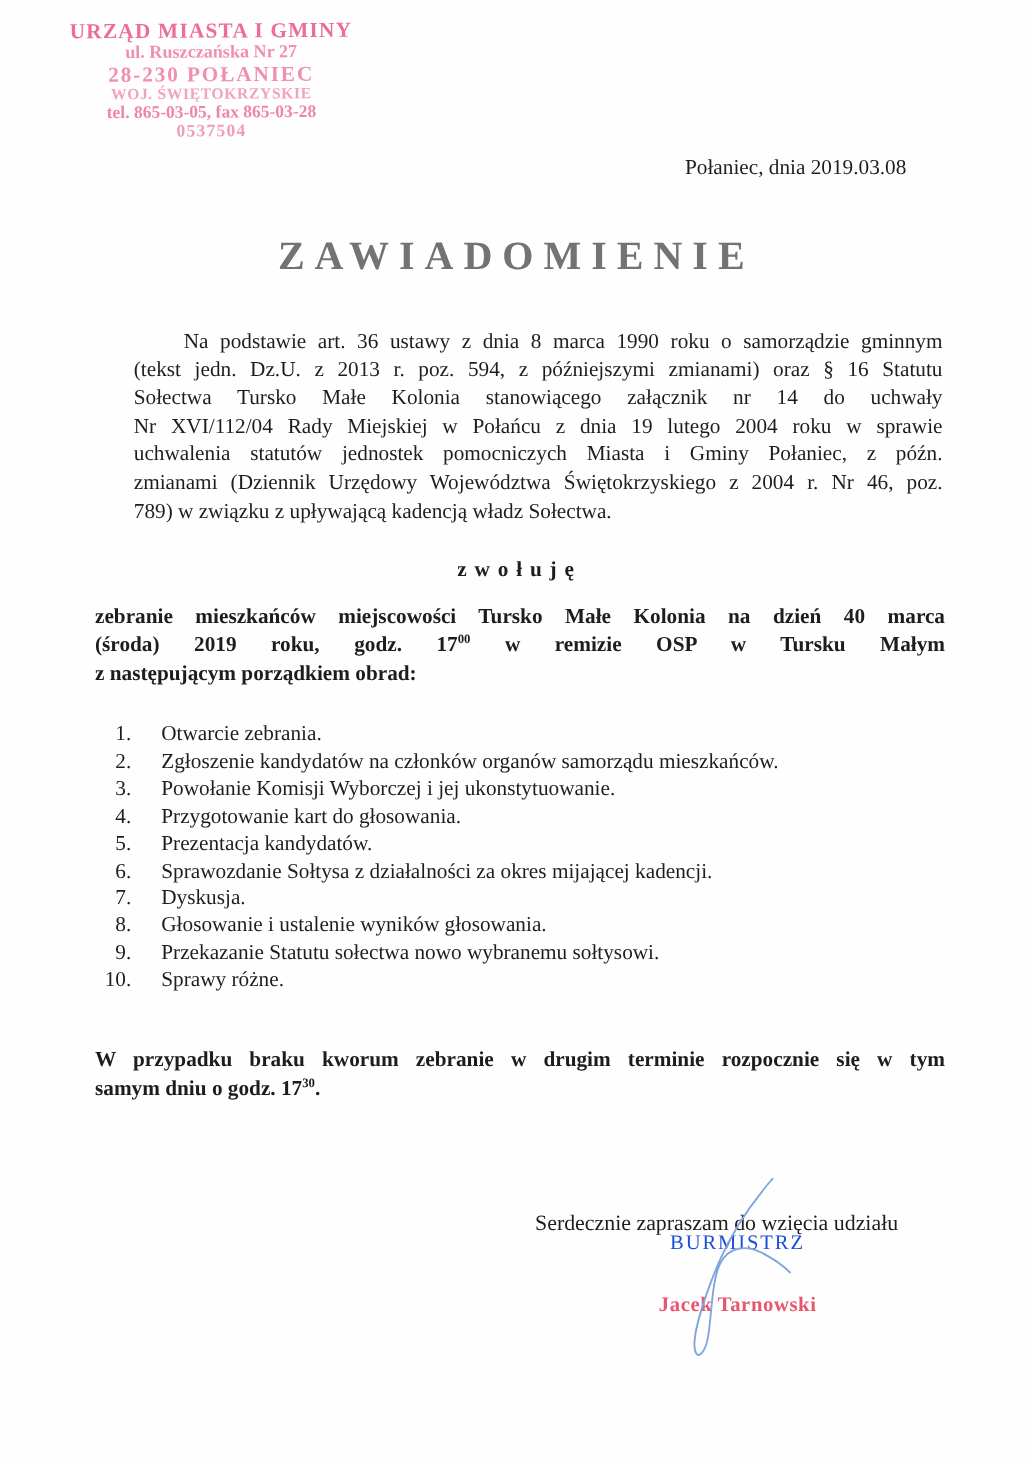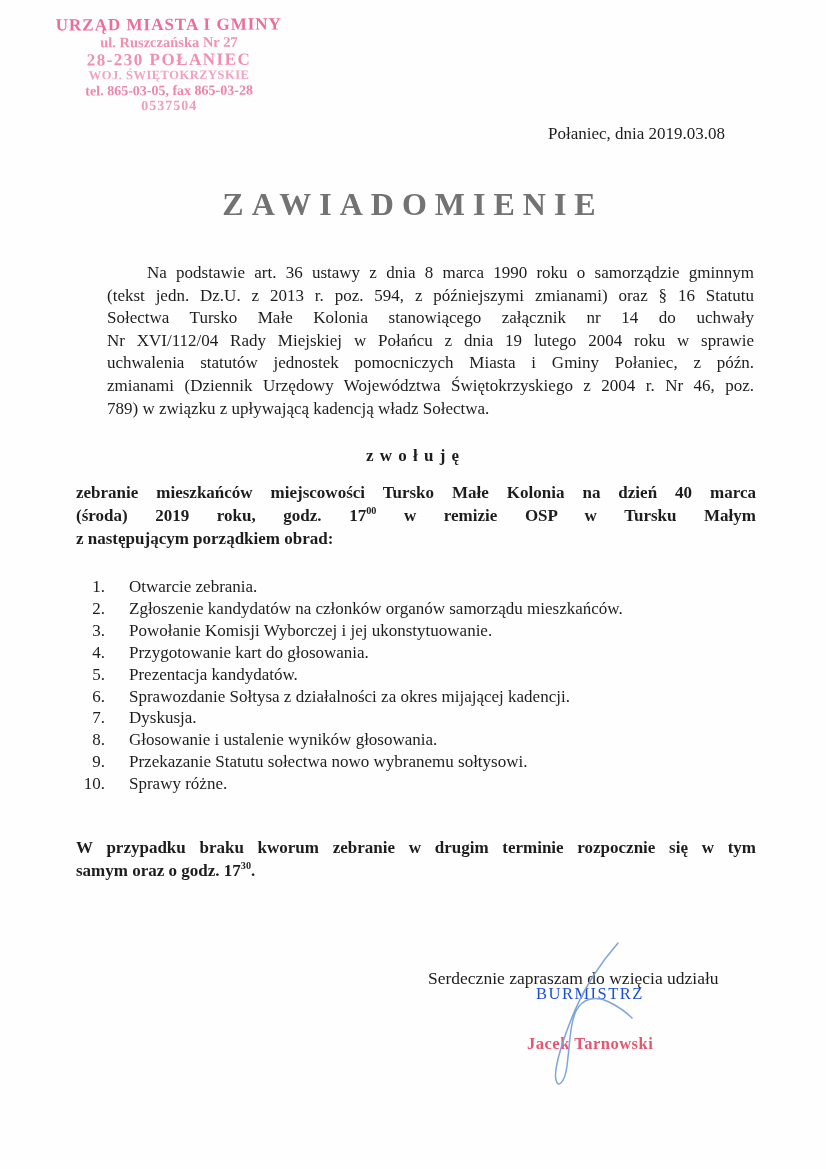--- a/index.html
+++ b/index.html
@@ -167,21 +167,21 @@
       </div>
     <div class="agenda-item">
         <span class="agenda-num">10.</span>
         <span class="agenda-text">Sprawy różne.</span>
       </div>
   </div>
 
   <div class="quorum">
     <div class="jline">W przypadku braku kworum zebranie w drugim terminie rozpocznie się w tym</div>
     <div>
-      <span>samym oraz o godz.</span>
+      <span>samym dniu o godz.</span>
       <span><span>17</span><sup>30</sup></span><span>.</span>
     </div>
   </div>
 
   <div class="closing">Serdecznie zapraszam do wzięcia udziału</div>
 
   <div class="sig-role">BURMISTRZ</div>
   <div class="sig-name">Jacek Tarnowski</div>
 
   <svg class="pen" viewBox="0 0 145 185" aria-hidden="true">

